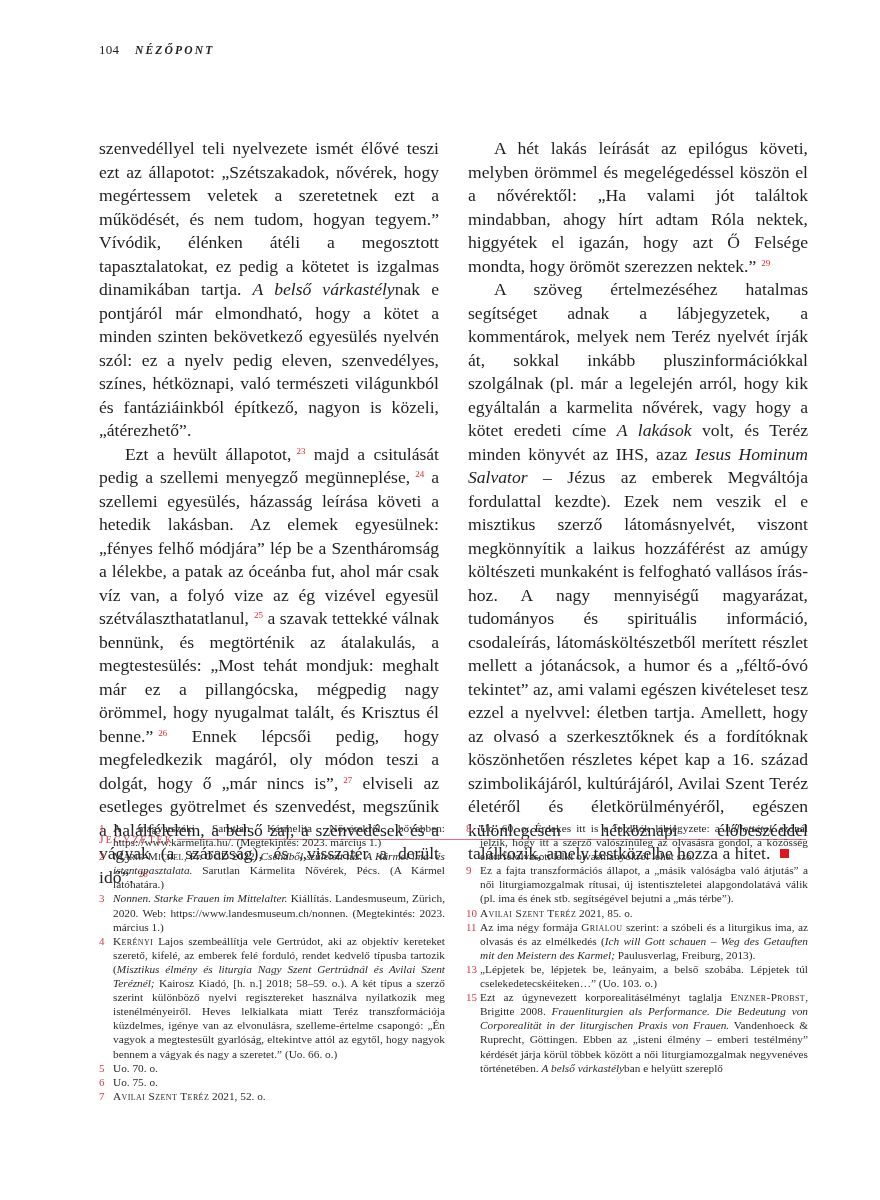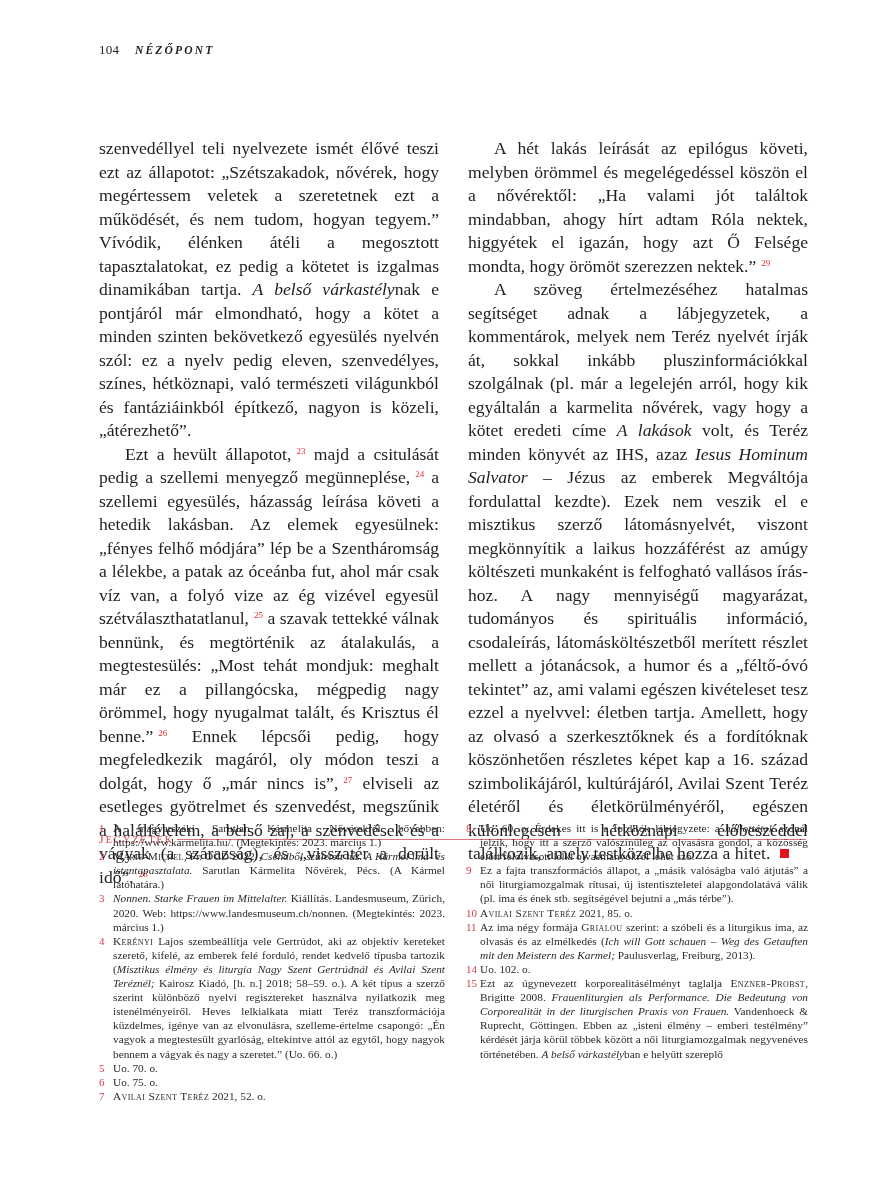--- a/index.html
+++ b/index.html
@@ -113,20 +113,20 @@
     </div>
     <div class="fn-item">
       <span class="fn-num" style="color: rgb(210, 60, 74);">10</span>
       <span class="fn-text"><span class="sc">Avilai Szent Teréz</span><span> 2021, 85. o.</span></span>
     </div>
     <div class="fn-item">
       <span class="fn-num" style="color: rgb(210, 60, 74);">11</span>
       <span class="fn-text"><span>Az ima négy formája </span><span class="sc">Grialou</span><span> szerint: a szóbeli és a liturgikus ima, az olvasás és az elmélkedés (</span><i>Ich will Gott schauen – Weg des Getauften mit den Meistern des Karmel;</i><span> Paulusverlag, Freiburg, 2013).</span></span>
     </div>
     <div class="fn-item">
-      <span class="fn-num" style="color: rgb(210, 60, 74);">14</span>
-      <span class="fn-text"><span>Uo. 102. o.</span></span>
+      <span class="fn-num" style="color: rgb(210, 60, 74);">13</span>
+      <span class="fn-text"><span>„Lépjetek be, lépjetek be, leányaim, a belső szobába. Lépjetek túl cselekedetecskéiteken…” (Uo. 103. o.)</span></span>
     </div>
     <div class="fn-item">
       <span class="fn-num" style="color: rgb(210, 60, 74);">15</span>
       <span class="fn-text"><span>Ezt az úgynevezett korporealitásélményt taglalja </span><span class="sc">Enzner-Probst</span><span>, Brigitte 2008. </span><i>Frauenliturgien als Performance. Die Bedeutung von Corporealität in der liturgischen Praxis von Frauen.</i><span> Vandenhoeck &amp; Ruprecht, Göttingen. Ebben az „isteni élmény – emberi testélmény” kérdését járja körül többek között a női liturgiamozgalmak negyvenéves történetében. </span><i>A belső várkastély</i><span>ban e helyütt szereplő</span></span>
     </div>
   </div>
 
 </body></html>

